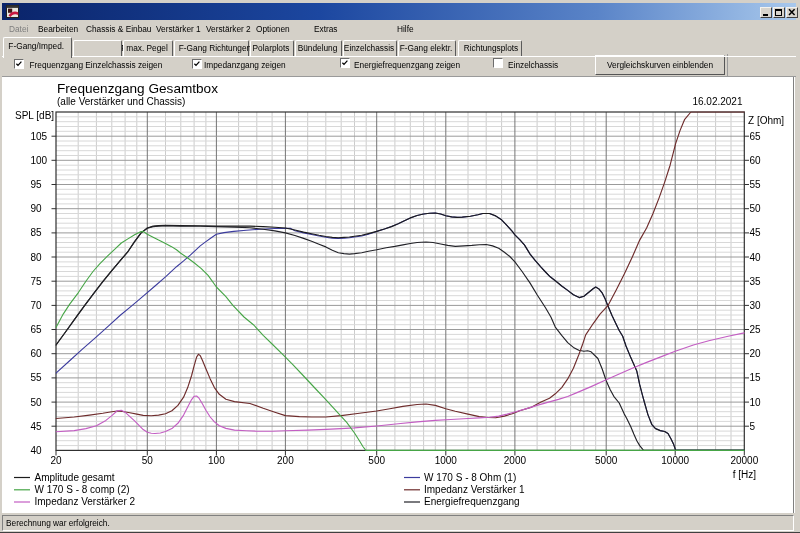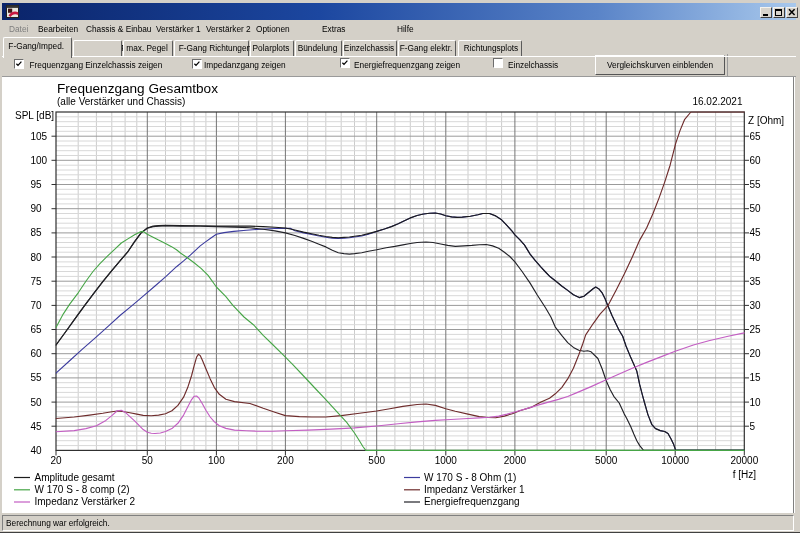--- a/index.html
+++ b/index.html
@@ -26,21 +26,21 @@
     </div>
 </div>
 
 <div class="t8" style="position:absolute;left:2px;top:20px;width:794px;height:16px;">
     <span style="position:absolute;left:7px;top:4px;color:#7e7e7e;">Datei</span>
     <span style="position:absolute;left:36px;top:4px;color:#000;">Bearbeiten</span>
     <span style="position:absolute;left:84px;top:4px;color:#000;">Chassis &amp; Einbau</span>
     <span style="position:absolute;left:154px;top:4px;color:#000;">Verstärker 1</span>
     <span style="position:absolute;left:204px;top:4px;color:#000;">Verstärker 2</span>
     <span style="position:absolute;left:254px;top:4px;color:#000;">Optionen</span>
-    <span style="position:absolute;left:312px;top:4px;color:#000;padding-left:8px;">Extras</span>
+    <span style="position:absolute;left:304px;top:4px;color:#000;padding-left:8px;">Extras</span>
     <span style="position:absolute;left:345px;top:20px;color:#000;">Fenster</span>
     <span style="position:absolute;left:395px;top:4px;color:#000;">Hilfe</span>
   </div>
 
 <div class="t8" style="position:absolute;left:2px;top:37px;width:794px;height:18px;">
     <div style="position:absolute;left:0.5px;top:0px;width:67.5px;height:20px;background:#d4d0c8;border-left:1px solid #fff;border-top:1px solid #fff;border-right:1px solid #5a5a5a;border-radius:2px 2px 0 0;z-index:3;"></div>
     <div style="position:absolute;left:0.5px;top:4px;width:67.5px;text-align:center;z-index:4;white-space:nowrap;">F-Gang/Imped.</div>
     <div style="position:absolute;left:71px;top:3px;width:47px;height:15px;background:#d4d0c8;border-left:1px solid #fff;border-top:1px solid #fff;border-right:1px solid #5a5a5a;border-radius:2px 2px 0 0;z-index:1;"></div>
     <div style="position:absolute;left:71px;top:6px;width:47px;text-align:center;z-index:1;white-space:nowrap;padding-left:48px;">Phasengang</div>
     <div style="position:absolute;left:121px;top:3px;width:48px;height:15px;background:#d4d0c8;border-left:1px solid #fff;border-top:1px solid #fff;border-right:1px solid #5a5a5a;border-radius:2px 2px 0 0;z-index:1;"></div>

